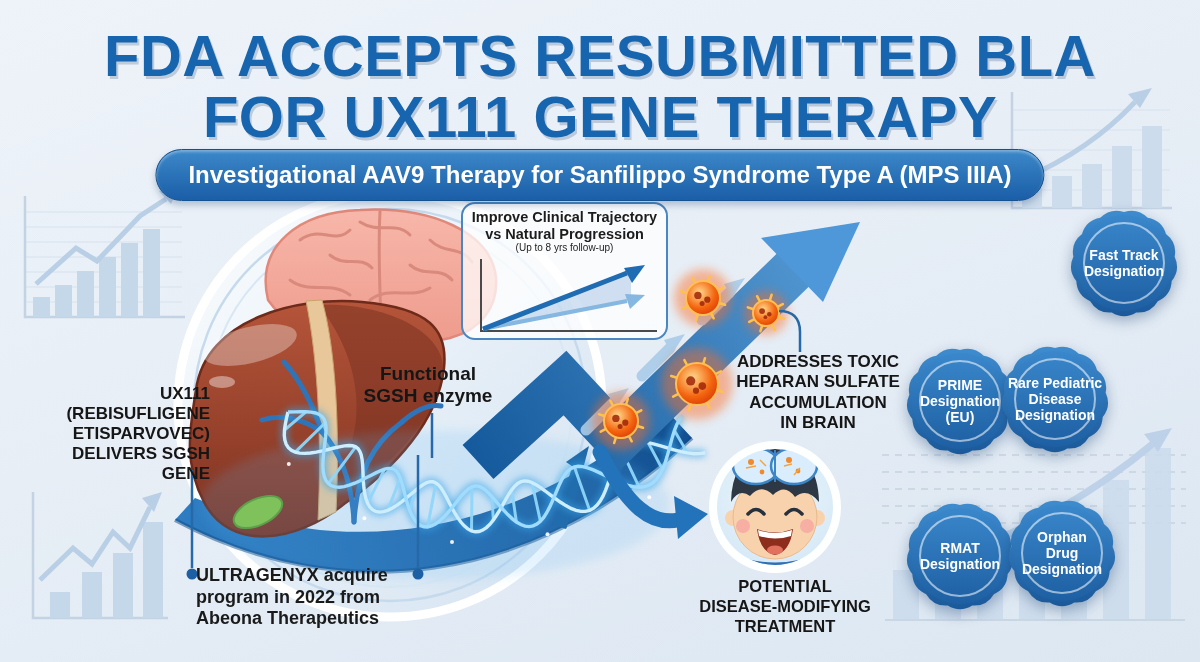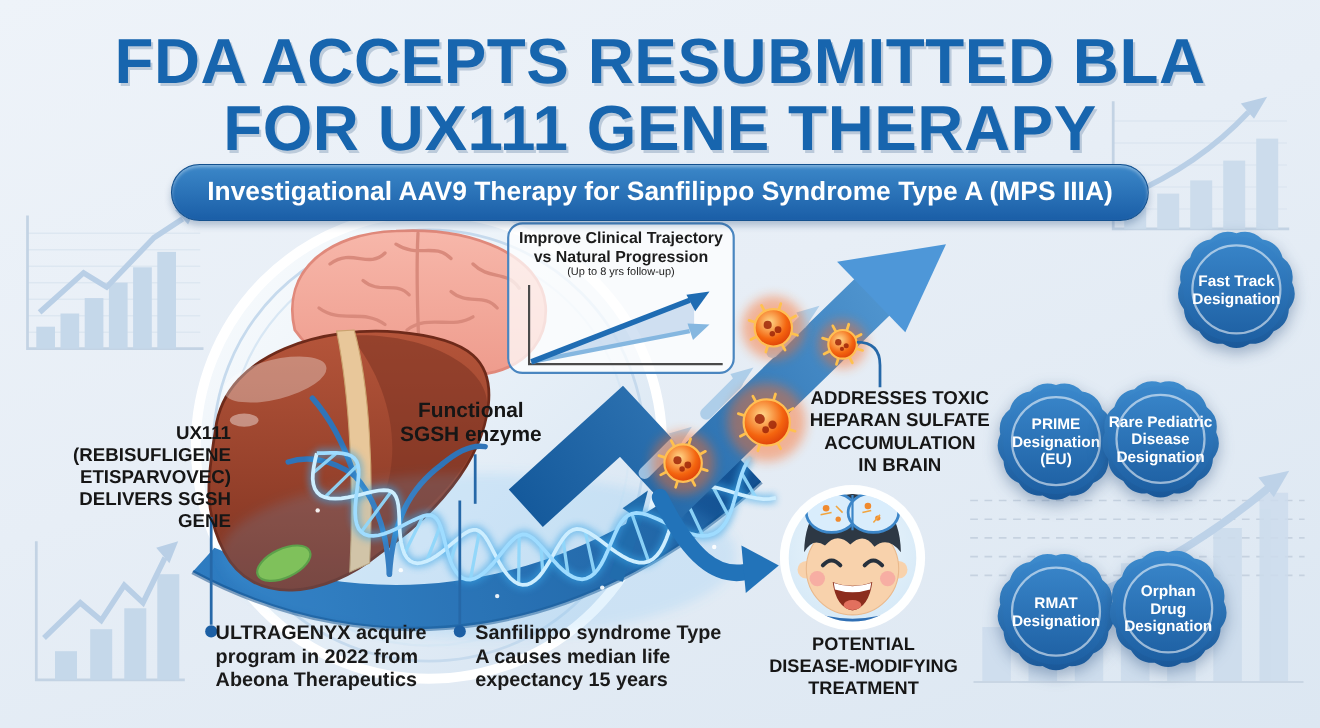--- a/index.html
+++ b/index.html
@@ -394,23 +394,20 @@
       <line x1="16" y1="74" x2="160" y2="46" stroke="#85b7e0" stroke-width="4"></line>
       <polygon points="178,40 158,39 163,54" fill="#85b7e0"></polygon>
       <line x1="16" y1="74" x2="160" y2="18" stroke="#1f6cb3" stroke-width="5"></line>
       <polygon points="178,10 157,13 165,28" fill="#1f6cb3"></polygon>
     </svg>
   </div>
 
   <div class="bullet" id="bullet1">ULTRAGENYX acquire
 program in 2022 from
 Abeona Therapeutics</div>
-  <div class="bullet" id="bullet2">Sanfilippo syndrome Type
-A causes median life
-expectancy 15 years</div>
 
   <div class="badge" id="badge2">
     <svg class="badge-bg" viewBox="0 0 120 120">
         <path d="M60.00,9.00 Q73.67,4.54 83.70,14.84 Q97.88,17.25 101.97,31.03 Q113.41,39.74 110.63,53.85 Q116.70,66.89 107.69,78.08 Q107.01,92.45 93.82,98.17 Q86.54,110.58 72.21,109.52 Q60.00,117.12 47.79,109.52 Q33.46,110.58 26.18,98.17 Q12.99,92.45 12.31,78.08 Q3.30,66.89 9.37,53.85 Q6.59,39.74 18.03,31.03 Q22.12,17.25 36.30,14.84 Q46.33,4.54 60.00,9.00 Z" fill="url(#gradBadge)"></path>
         <circle cx="60" cy="60" r="48" fill="url(#gradBadgeIn)"></circle>
         <circle cx="60" cy="60" r="40" fill="none" stroke="rgba(255,255,255,0.55)" stroke-width="2"></circle>
       </svg>
     <span class="badge-label">Fast Track
 Designation</span>
   </div>

